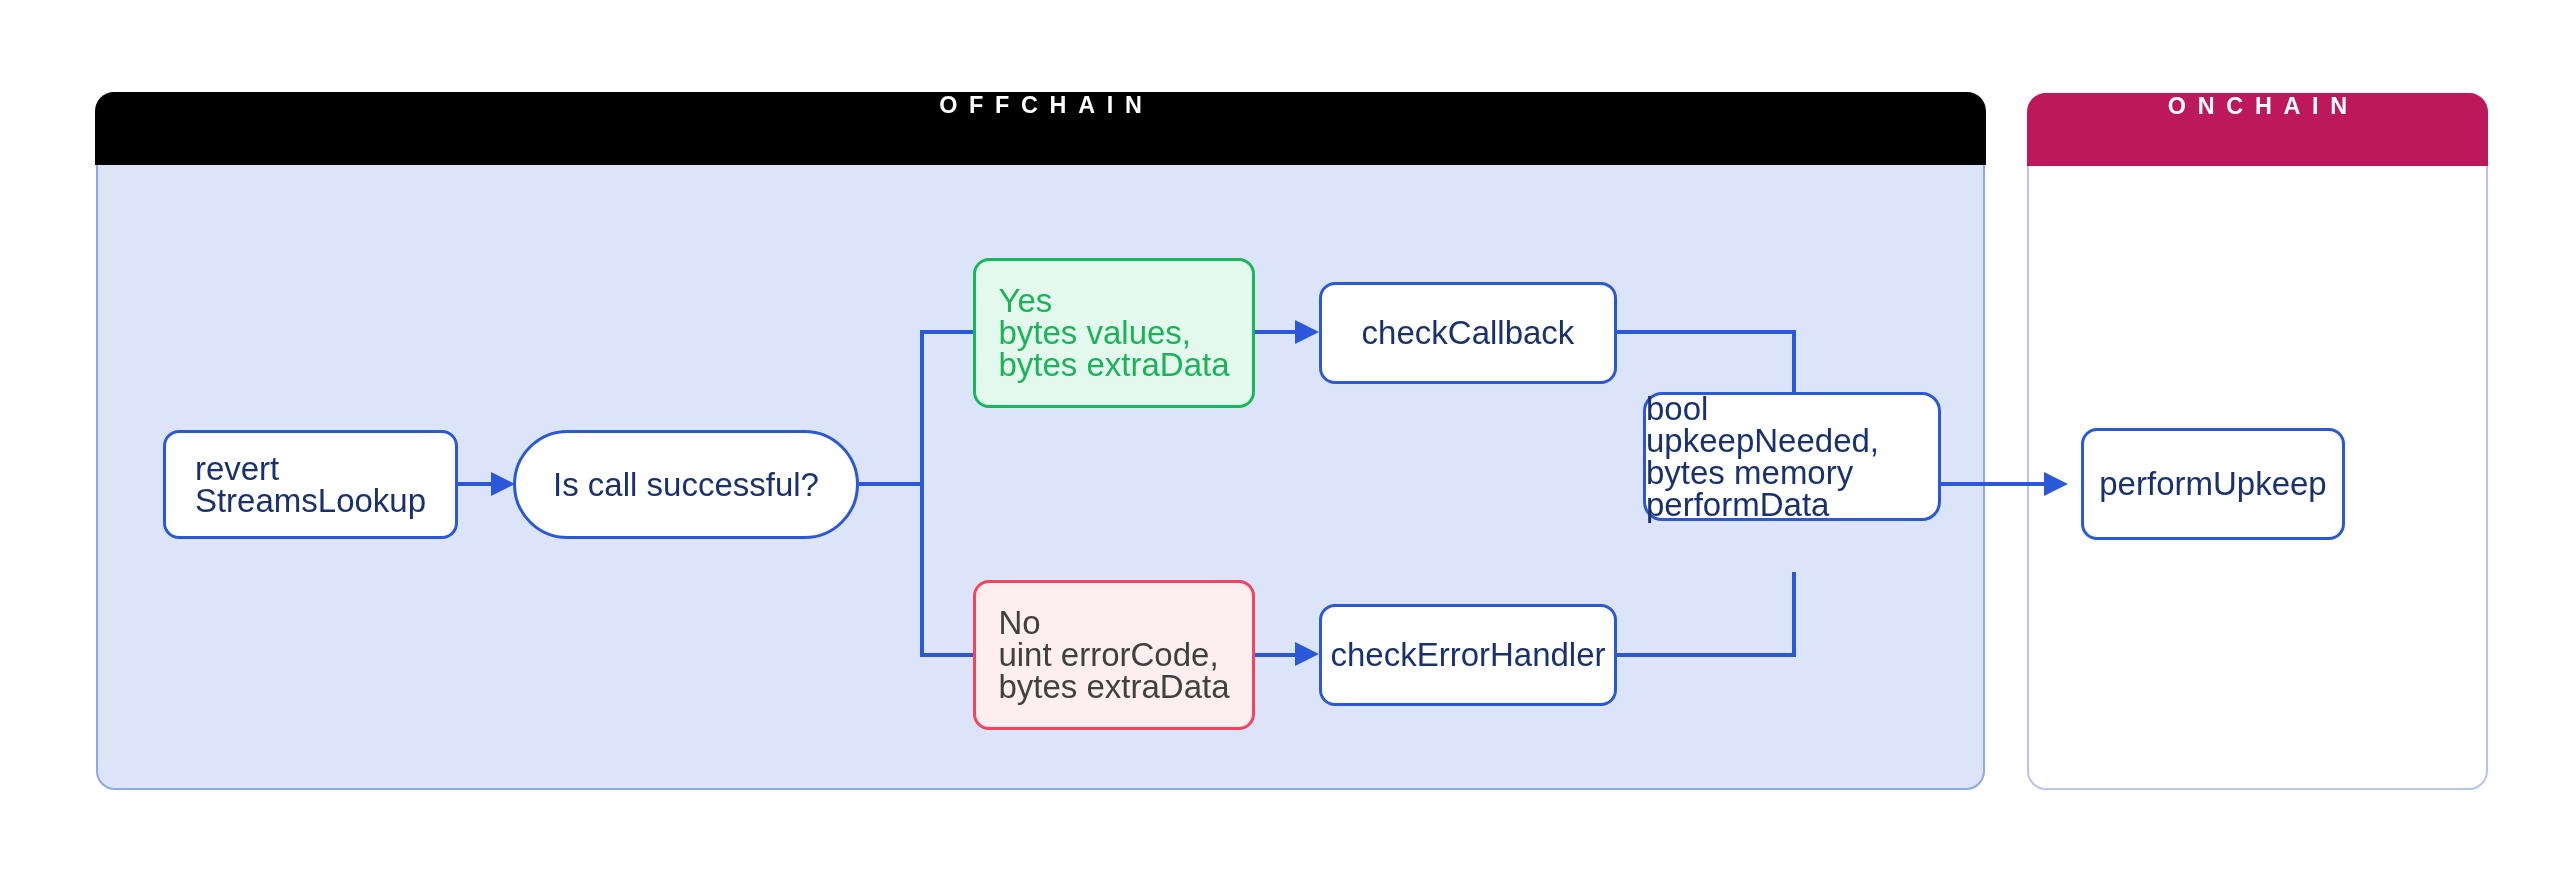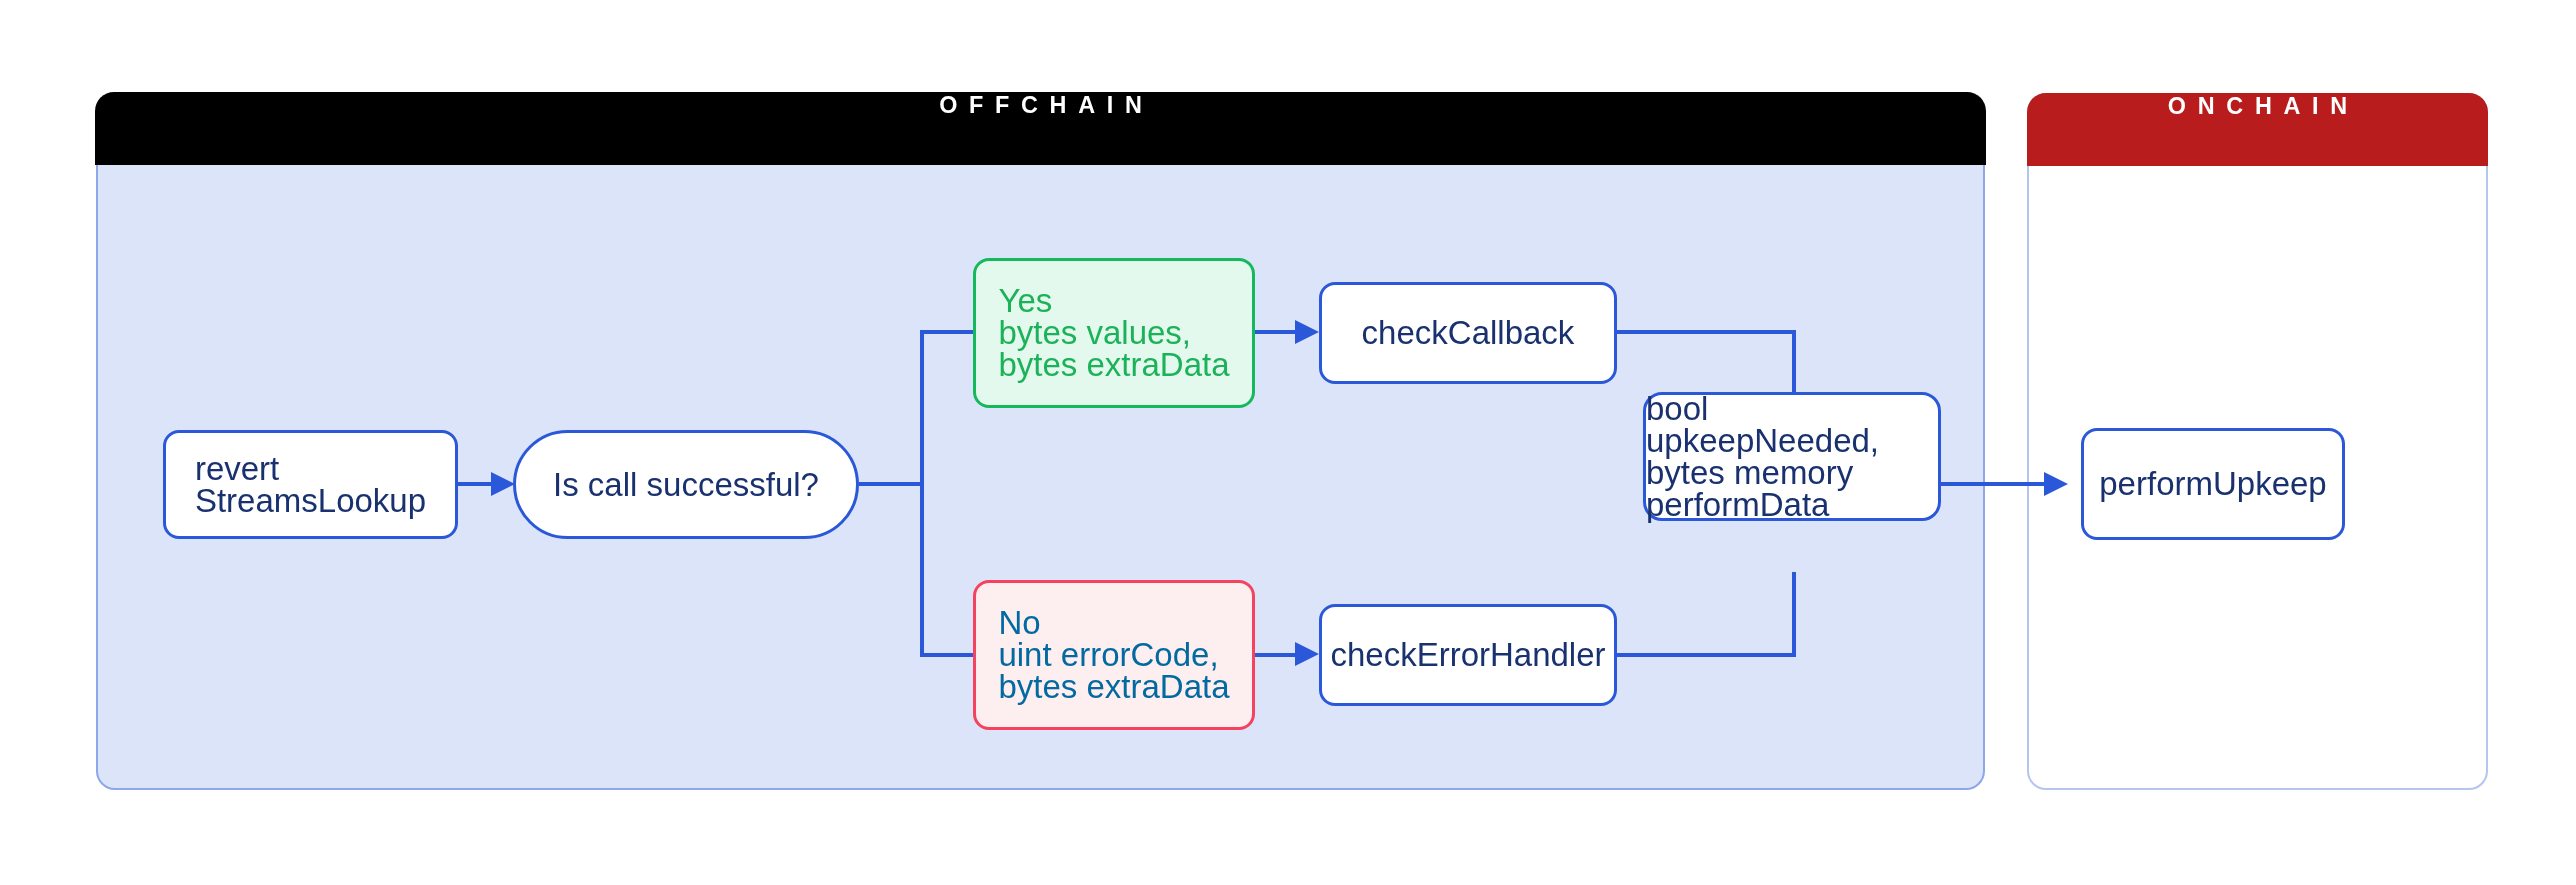--- a/index.html
+++ b/index.html
@@ -28,21 +28,21 @@
     border: 2.1px solid #b6c5f0;
   }
 
   .panel-header {
     position: absolute; left: -2.7px; top: -2.7px; right: -2.7px;
     height: 73px;
     border-radius: 19px 19px 0 0;
     display: flex; align-items: flex-start; justify-content: center;
   }
   .panel-offchain .panel-header { background: #000000; }
-  .panel-onchain  .panel-header { background: #b91c1c; left: -2.1px; top: -2.1px; right: -2.1px; }
+  .panel-onchain  .panel-header { background: #be185d; left: -2.1px; top: -2.1px; right: -2.1px; }
 
   .panel-title {
     color: #ffffff;
     font-size: 23.4px;
     font-weight: bold;
     letter-spacing: 11.7px;
     text-indent: 11.7px;
     white-space: nowrap;
   }
 
@@ -63,21 +63,21 @@
   }
   .node-pill { border-radius: 58px; }
   .node-yes {
     background: #e4f9ed;
     border-color: #14b95c;
     color: #1cb259;
   }
   .node-no {
     background: #fdeef0;
     border-color: #f4425f;
-    color: #0369a1;
+    color: #404040;
   }
 
   
   .h-line, .v-line { position: absolute; background: #2b58d8; z-index: 2; }
   .h-line { height: 3.7px; }
   .v-line { width: 3.7px; }
 
   .arrow-head {
     position: absolute;
     width: 0; height: 0;

